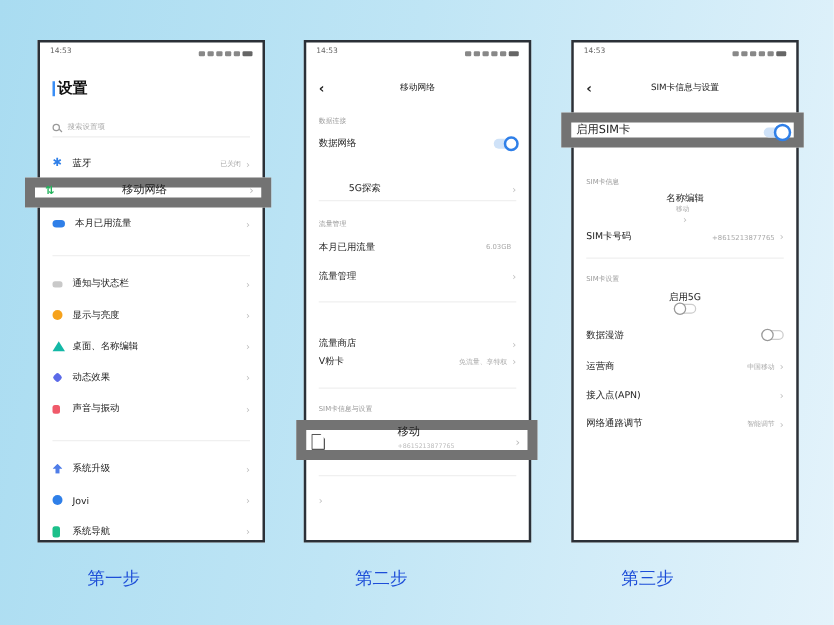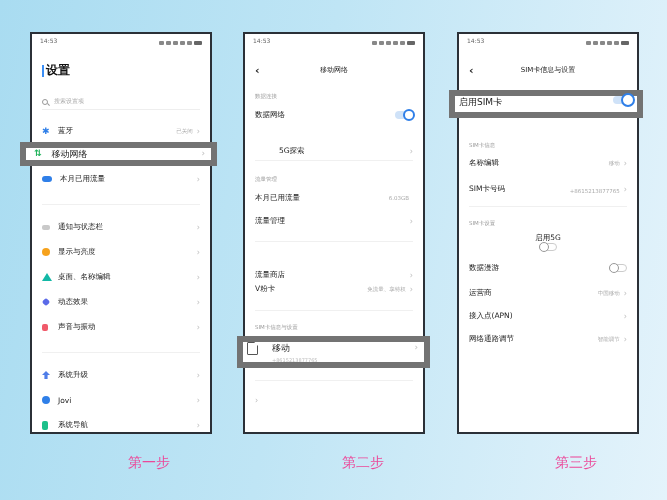--- a/index.html
+++ b/index.html
@@ -64,27 +64,27 @@
   }
   .toggle .knob {
     position: absolute; right: -2px; top: -2px; width: 12px; height: 12px; border-radius: 50%;
     border: 2px solid #2f7fe8; background: #fff;
   }
   .toggle.on { background: #cfe2f8; }
   .toggle.off { background: #fff; border: 1px solid #ccc; }
   .toggle.off .knob { left: -1px; right: auto; top: -2px; width: 10px; height: 10px; border: 1px solid #999; }
 
   .highlight {
-    position: absolute; background: #fff; border: 6px solid #737373;
-    display: flex; align-items: flex-start; z-index: 5;
+    position: absolute; background: #fff; border: 8px solid #737373;
+    display: flex; align-items: flex-end; z-index: 5; gap: 44px;
   }
 
   .step {
-    position: absolute; top: 454px; font-size: 14px; color: #ec4899;
-    width: 100px; text-align: right;
+    position: absolute; top: 454px; font-size: 14px; color: #1d4ed8;
+    width: 100px; text-align: left;
   }
   .blur { filter: blur(0.6px); color: #bbb; }
 </style>
 </head>
 <body>
 
 <div class="phone" style="left:30px;">
   <div class="inner">
     <div class="statusbar">
       <span>14:53</span>
@@ -254,21 +254,21 @@
           <span></span>
           <span class="bat"></span>
         </span>
     </div>
     <div class="nav-header">
       <span class="back">‹</span>
       <span>SIM卡信息与设置</span>
     </div>
 
     <div class="section-label" style="top:108px;">SIM卡信息</div>
-    <div class="row" style="top:120px;">
+    <div class="row" style="top:120px;flex-direction:column;">
       <span class="label">名称编辑</span>
       <span class="val">移动</span>
       <span class="chev">›</span>
     </div>
     <div class="row" style="top:142px;align-items:flex-end;">
       <span class="label">SIM卡号码</span>
       <span class="val blur">+8615213877765</span>
       <span class="chev">›</span>
     </div>
     <div class="divider" style="top:172px;"></div>

